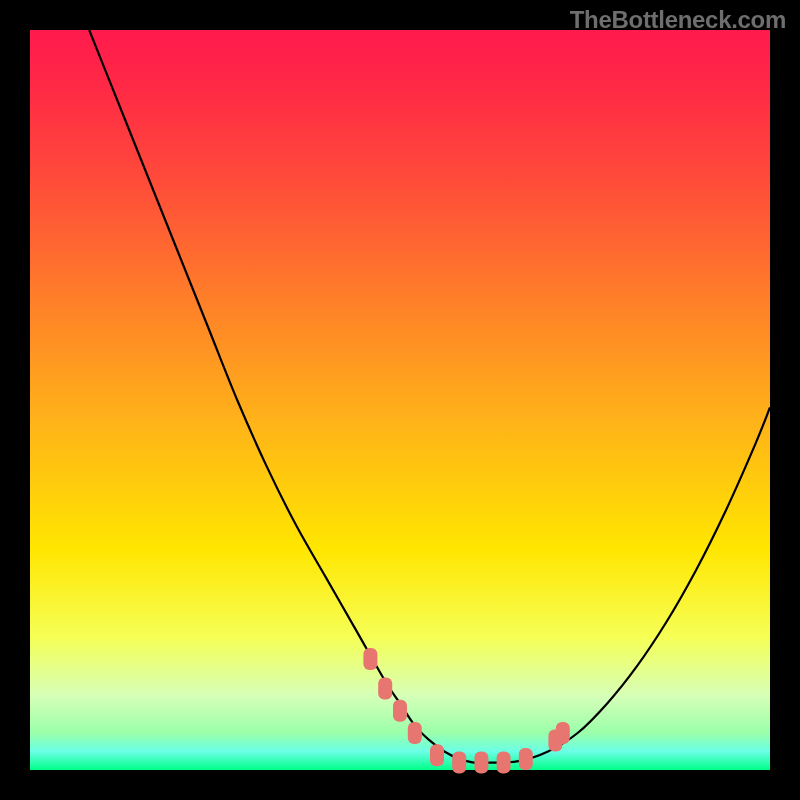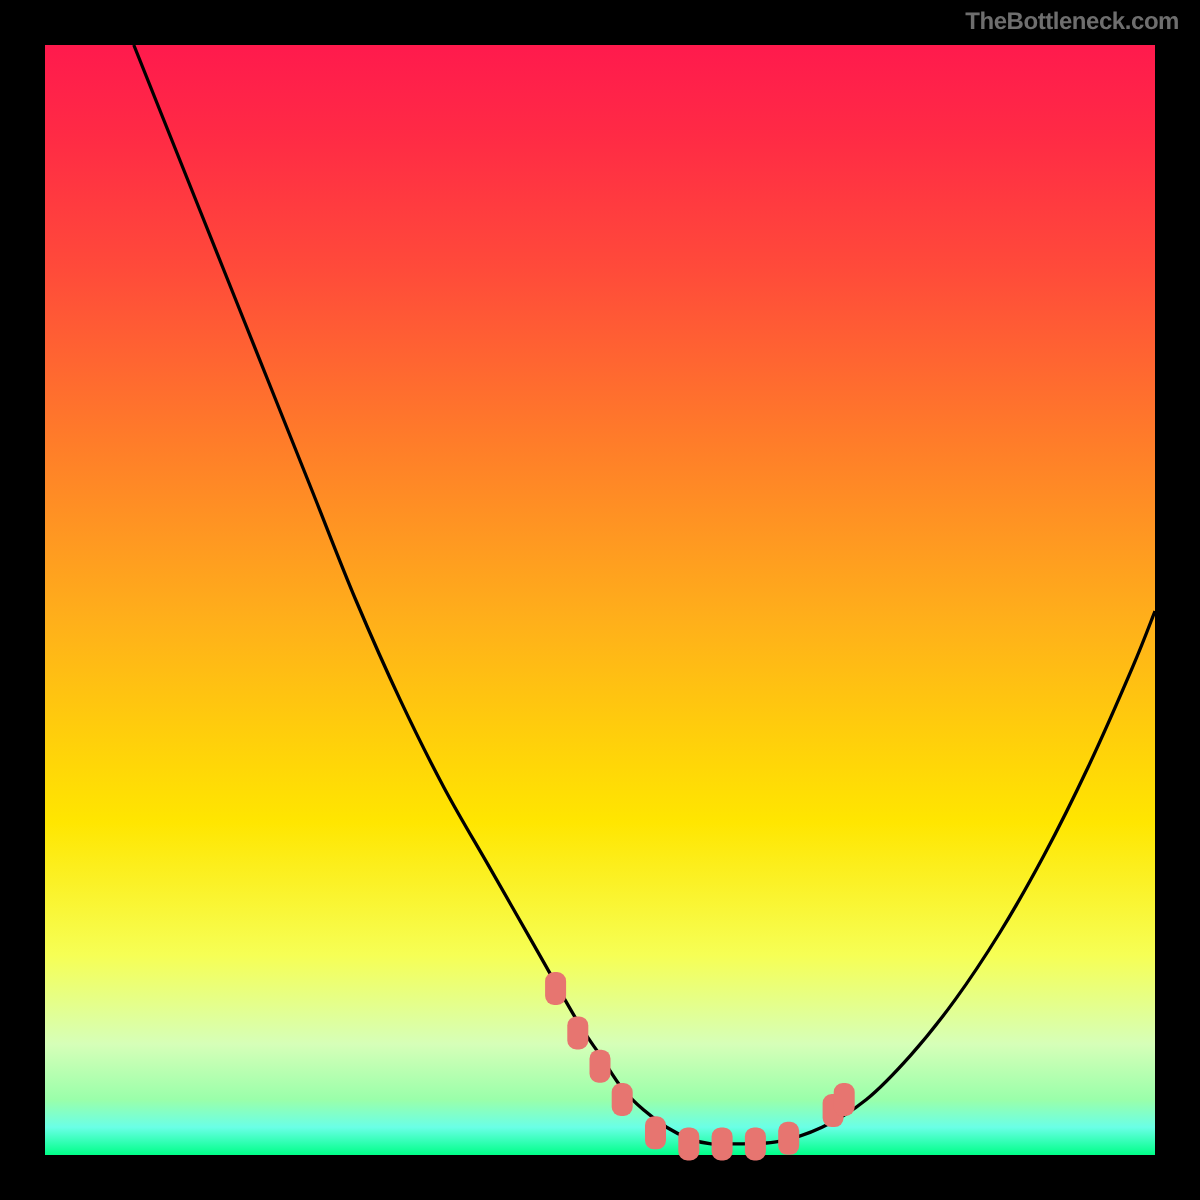--- a/index.html
+++ b/index.html
@@ -36,21 +36,21 @@
       #6affe6 97.5%,
       #00ff88 100%
     );
   }
   .watermark {
     position: absolute;
     top: 6px;
     right: 14px;
     color: #6e6e6e;
     font-weight: 700;
-    font-size: 16px;
+    font-size: 24px;
     letter-spacing: -0.3px;
   }
   svg.curve {
     position: absolute;
     left: 30px;
     top: 30px;
     width: 740px;
     height: 740px;
     overflow: visible;
   }

